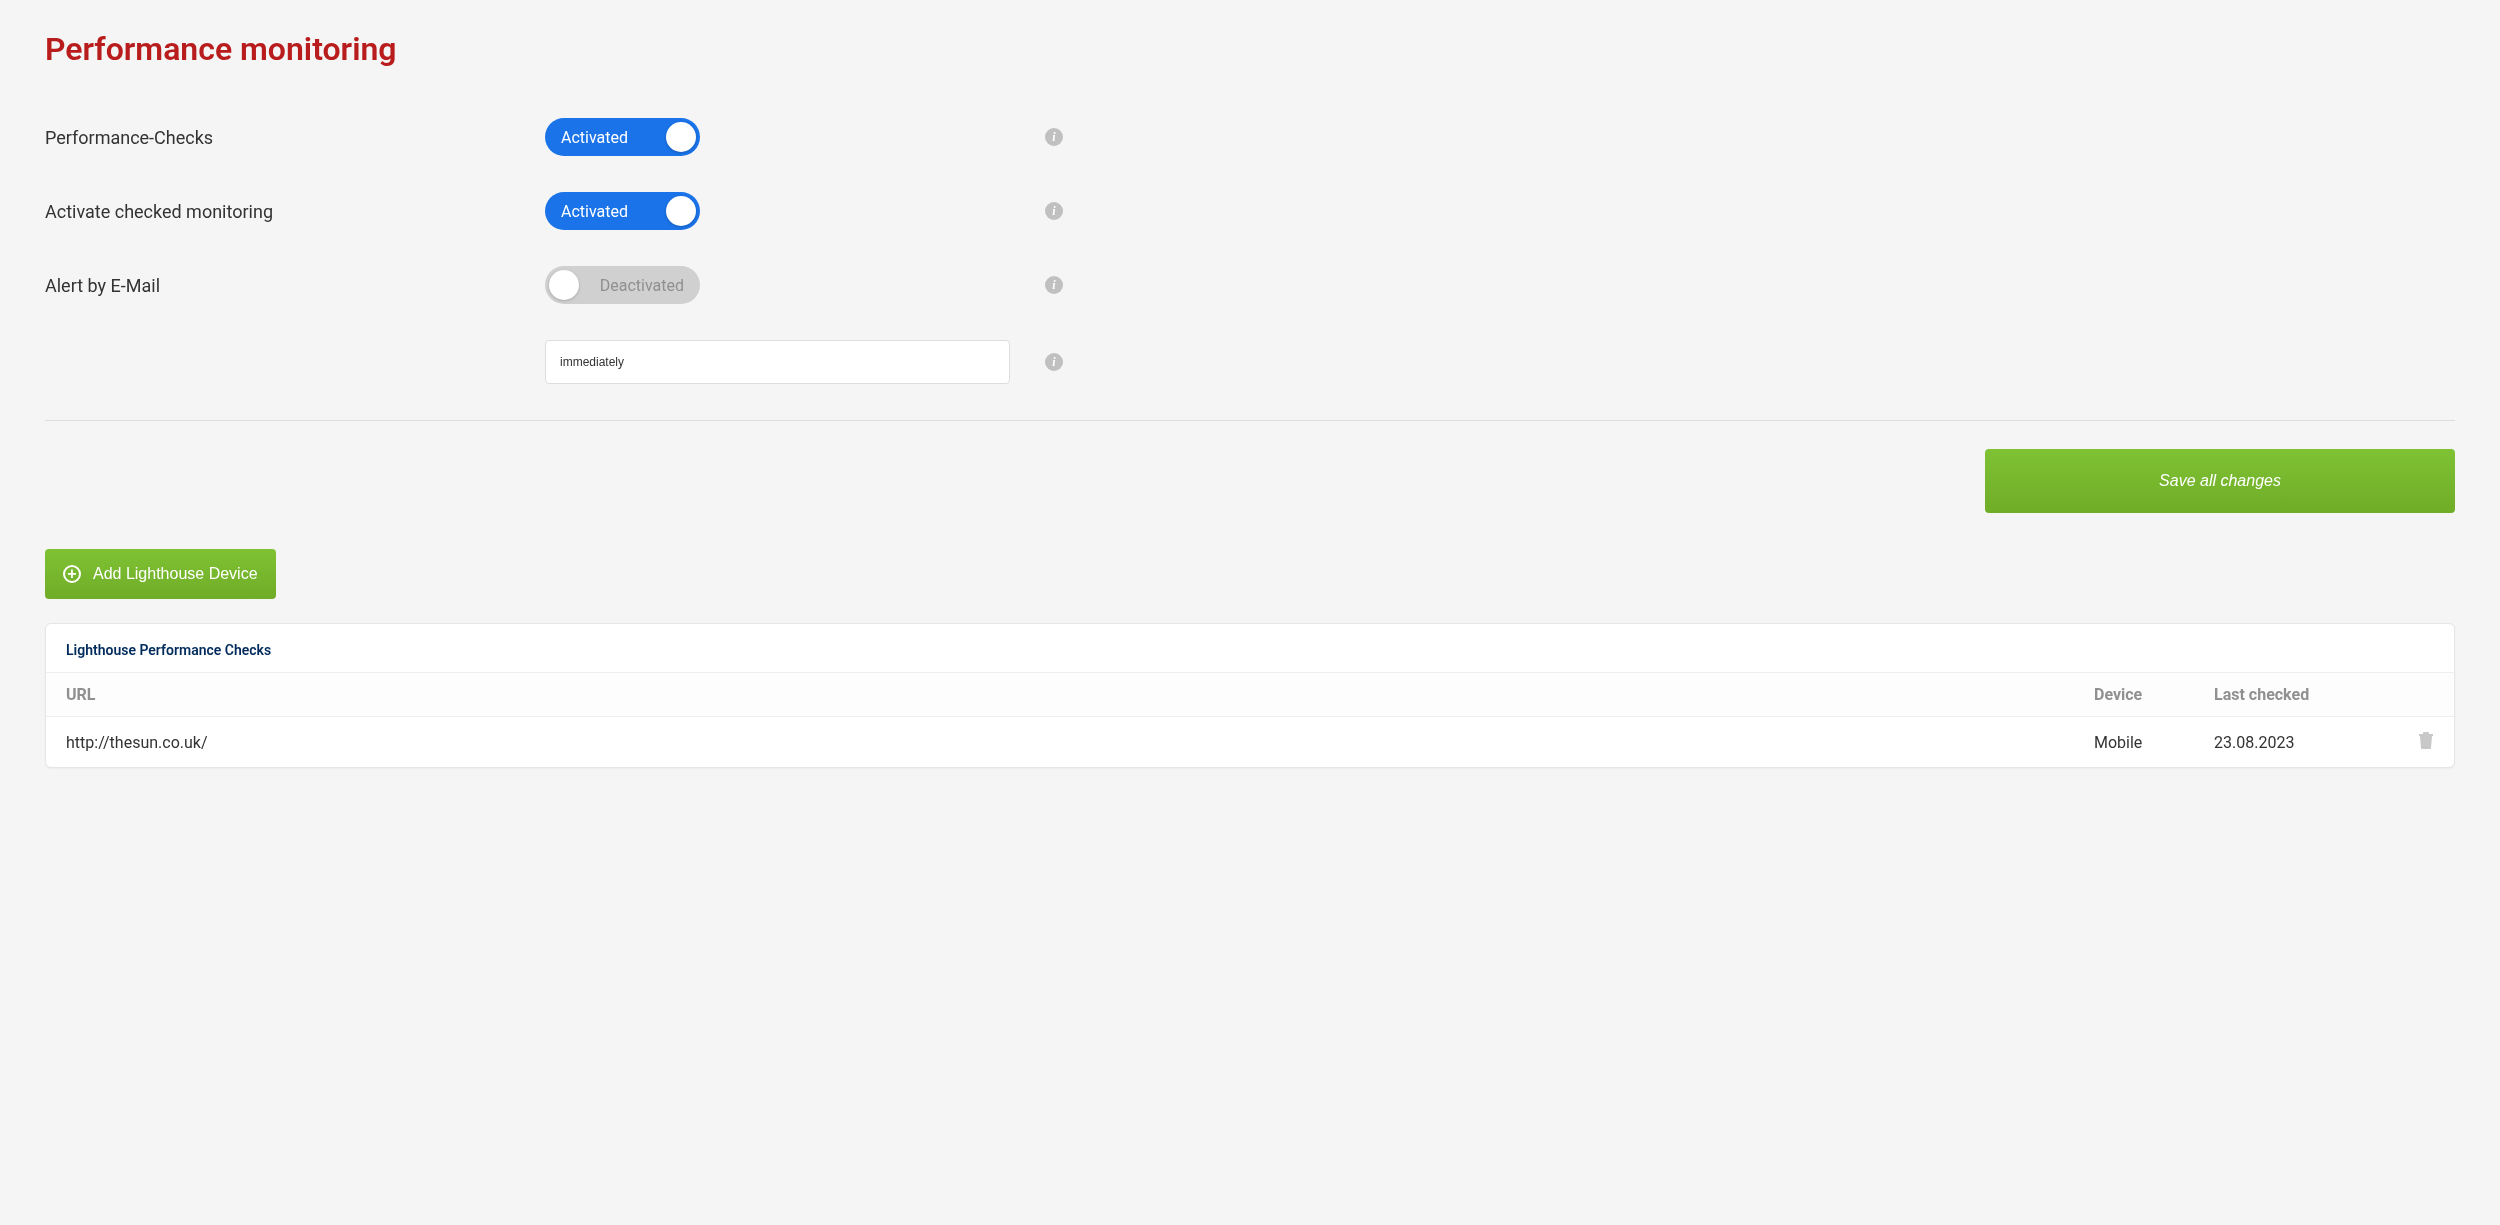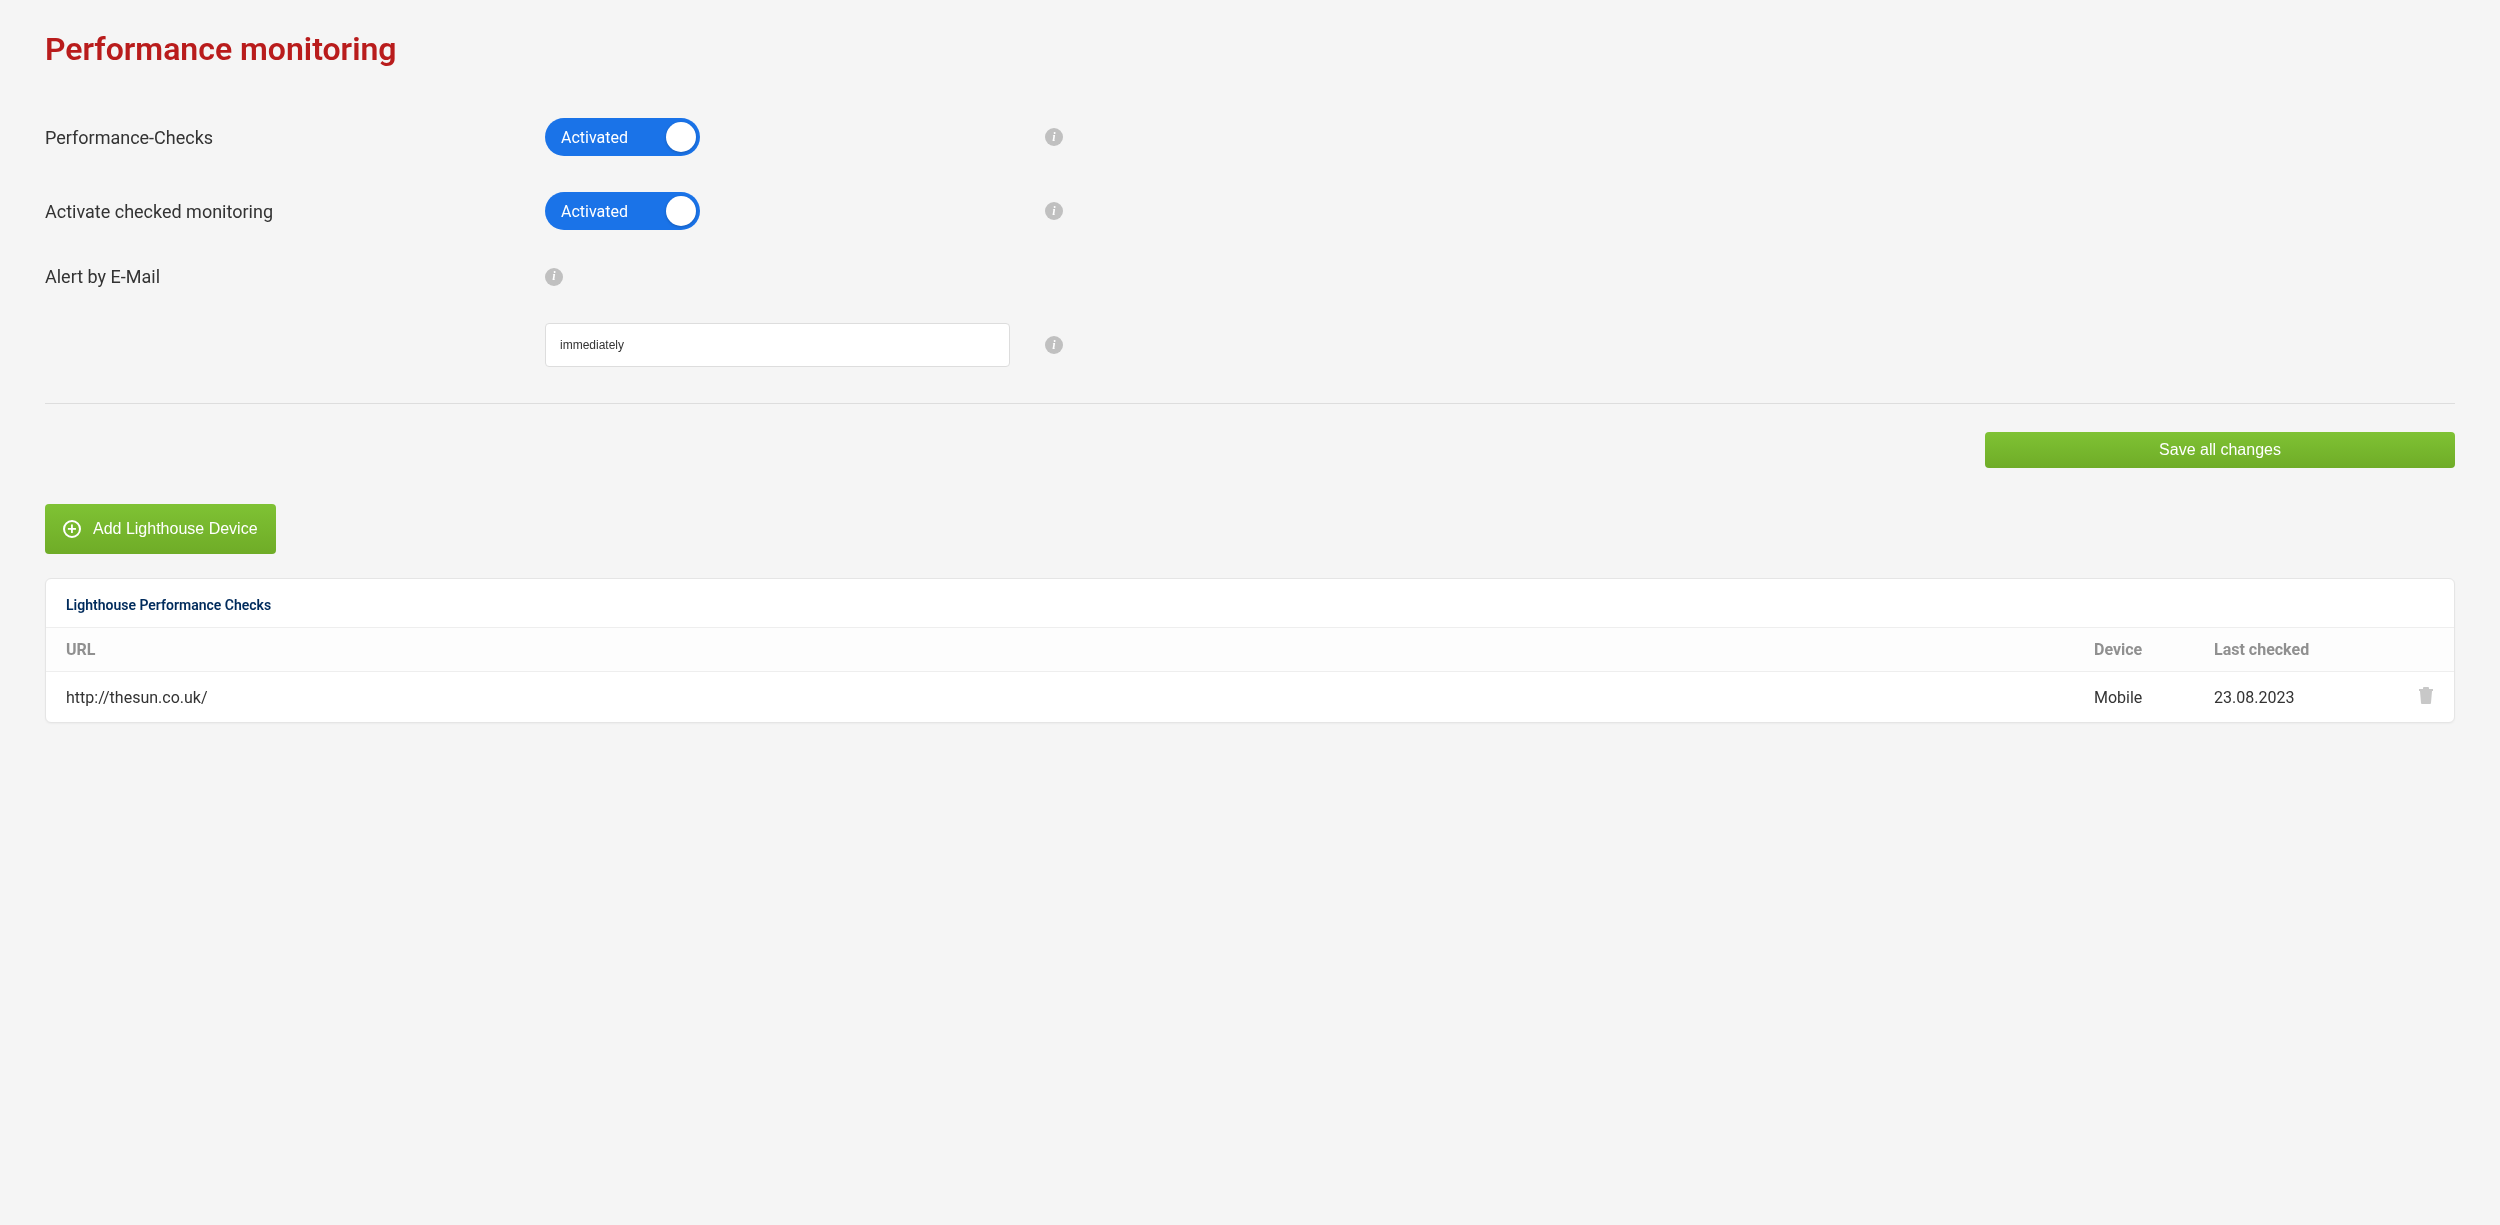--- a/index.html
+++ b/index.html
@@ -128,21 +128,22 @@
       align-items: center;
       justify-content: center;
     }
     .btn-green {
       background: #76b82a;
       background: linear-gradient(to bottom, #7fc234, #6fac27);
       color: #fff;
     }
     .btn-save {
       width: 470px;
-      height: 36px;
+      height: 64px;
+      font-style: italic;
     }
     .btn-add {
       height: 50px;
       padding: 0 18px;
       gap: 12px;
       font-size: 16px;
     }
     .plus-icon {
       display: inline-flex;
       width: 18px;
@@ -226,20 +227,26 @@
       <span class="toggle-knob"></span>
     </div>
   </div>
   <div class="info-col">
     <span class="info-icon">i</span>
   </div>
 </div>
 
 <div class="settings-row">
   <div class="settings-label">Alert by E-Mail</div>
+  <div class="settings-control">
+    <div class="toggle off">
+      <span class="toggle-knob"></span>
+      <span class="toggle-text">Deactivated</span>
+    </div>
+  </div>
   <div class="info-col">
     <span class="info-icon">i</span>
   </div>
 </div>
 
 <div class="settings-row">
   <div class="settings-label"></div>
   <div class="settings-control">
     <input type="text" class="select-input" readonly="" value="immediately" style="">
   </div>

